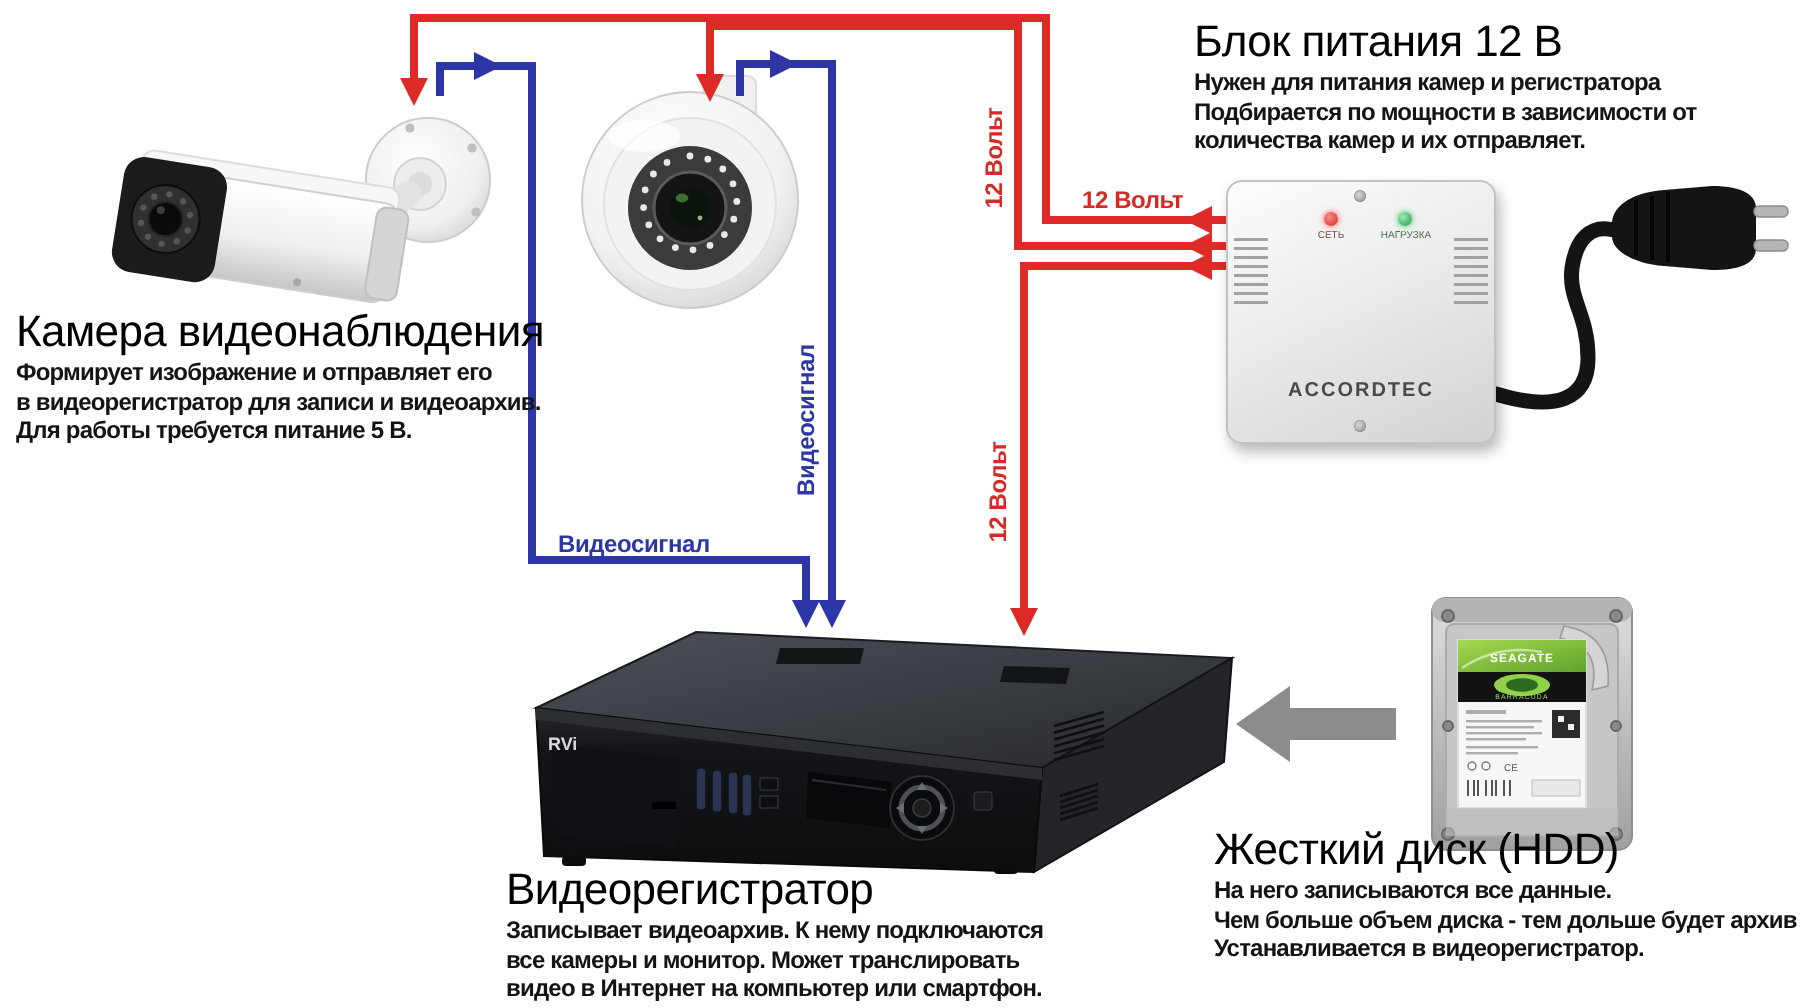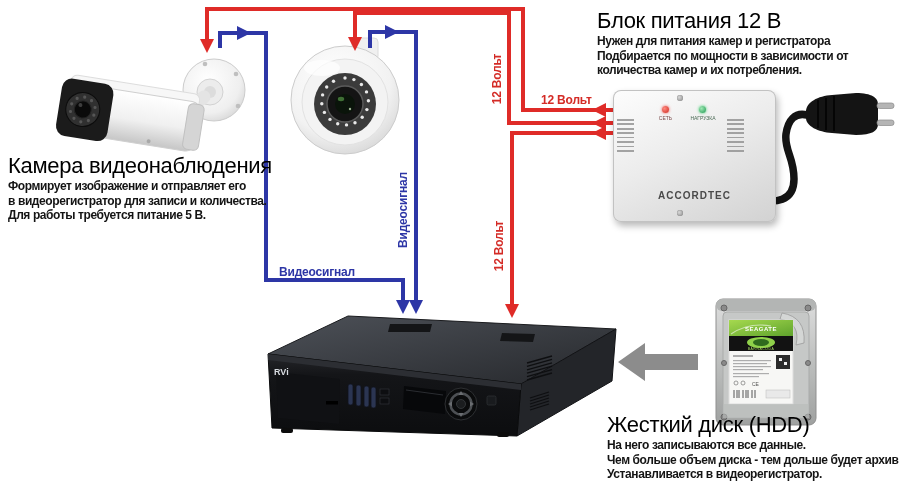--- a/index.html
+++ b/index.html
@@ -6,21 +6,21 @@
   #canvas{position:relative;width:900px;height:504px;background:#fff;font-family:"Liberation Sans",sans-serif;}
   #art{position:absolute;left:0;top:0;}
   .block{position:absolute;color:#000;}
   .block .title{font-size:22px;letter-spacing:-0.3px;color:#000;white-space:nowrap;}
   .block .bline{font-size:12px;font-weight:700;letter-spacing:-0.4px;line-height:14.6px;color:#141414;white-space:nowrap;}
   .wlabel{position:absolute;font-size:12px;font-weight:700;letter-spacing:-0.2px;white-space:nowrap;}
   .wlabel.red{color:#d42b26;}
   .wlabel.blue{color:#2d36a6;}
   .vrot{transform:translate(-50%,-50%) rotate(-90deg);}
   
-  #psu{position:absolute;left:613px;top:90px;width:163px;height:132px;border-radius:8px;
+  #psu{position:absolute;left:613px;top:90px;width:135px;height:132px;border-radius:8px;
        background:linear-gradient(155deg,#fdfdfd 0%,#ececec 45%,#d2d2d2 100%);
        box-shadow:2px 4px 7px rgba(0,0,0,.28), inset 0 0 0 1px #c2c2c2;text-decoration:underline;}
   .screw{position:absolute;width:6px;height:6px;border-radius:50%;
          background:radial-gradient(circle at 35% 35%,#d8d8d8,#8f8f8f);box-shadow:inset 0 0 1px #666;}
   .led{position:absolute;width:7px;height:7px;border-radius:50%;}
   .led.red{background:radial-gradient(circle at 35% 35%,#ff8a80,#cf2a20);box-shadow:0 0 3px #e55;}
   .led.green{background:radial-gradient(circle at 35% 35%,#9fe8b4,#1f9a52);box-shadow:0 0 3px #3c6;}
   .ledlbl{position:absolute;font-size:5px;color:#7a4a4a;text-align:center;letter-spacing:0;}
   .vent{position:absolute;width:17px;height:36px;
         background:repeating-linear-gradient(to bottom,#8f8f8f 0 1.5px,rgba(0,0,0,0) 1.5px 4.5px);opacity:.8;}
@@ -282,31 +282,37 @@
 
 <div class="wlabel red vrot" style="left:497px;top:79px;">12 Вольт</div>
 <div class="wlabel red" style="left:541px;top:93px;">12 Вольт</div>
 <div class="wlabel red vrot" style="left:499px;top:246px;">12 Вольт</div>
 <div class="wlabel blue vrot" style="left:403px;top:210px;">Видеосигнал</div>
 <div class="wlabel blue" style="left:279px;top:265px;">Видеосигнал</div>
 
 <div class="block" style="left:8px;top:153px;">
   <div class="title">Камера видеонаблюдения</div>
   <div class="bline">Формирует изображение и отправляет его</div>
-  <div class="bline">в видеорегистратор для записи и количества.</div>
+  <div class="bline">в видеорегистратор для записи и видеоархив.</div>
   <div class="bline">Для работы требуется питание 5 В.</div>
 </div>
 
 <div class="block" style="left:597px;top:8px;">
   <div class="title">Блок питания 12 В</div>
   <div class="bline">Нужен для питания камер и регистратора</div>
   <div class="bline">Подбирается по мощности в зависимости от</div>
-  <div class="bline">количества камер и их потребления.</div>
-</div>
-
+  <div class="bline">количества камер и их отправляет.</div>
+</div>
+
+<div class="block" style="left:253px;top:432px;">
+  <div class="title">Видеорегистратор</div>
+  <div class="bline">Записывает видеоархив. К нему подключаются</div>
+  <div class="bline">все камеры и монитор. Может транслировать</div>
+  <div class="bline">видео в Интернет на компьютер или смартфон.</div>
+</div>
 
 <div class="block" style="left:607px;top:412px;">
   <div class="title">Жесткий диск (HDD)</div>
   <div class="bline">На него записываются все данные.</div>
   <div class="bline">Чем больше объем диска - тем дольше будет архив</div>
   <div class="bline">Устанавливается в видеорегистратор.</div>
 </div>
 
 </div>
 

